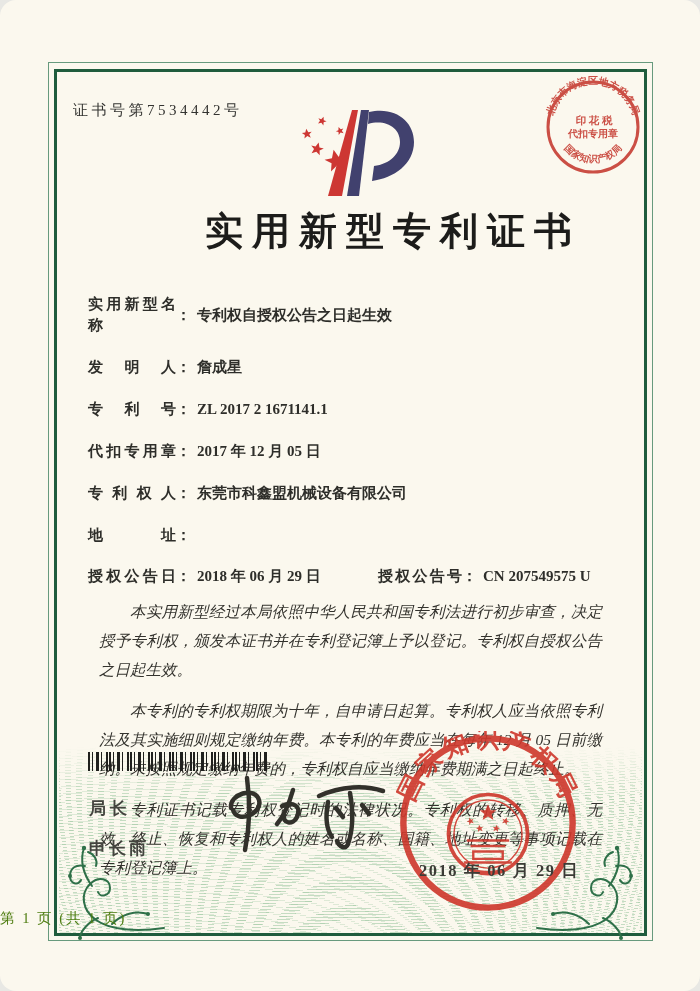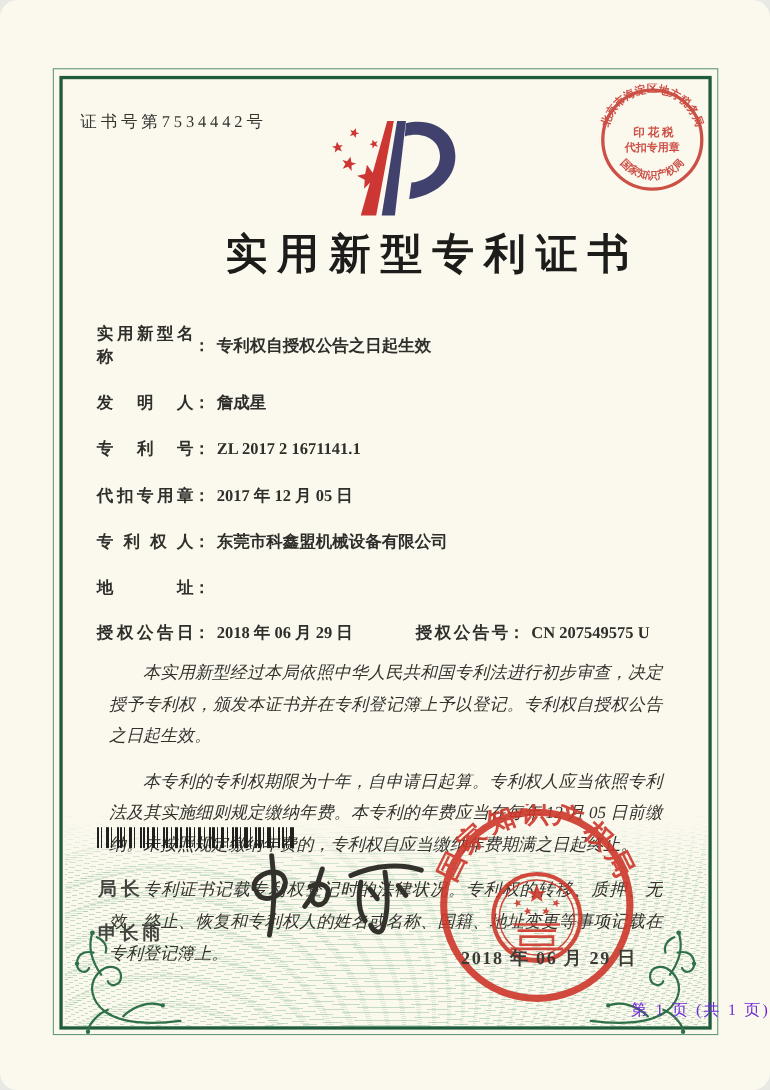--- a/index.html
+++ b/index.html
@@ -52,22 +52,22 @@
       #20201e 8px 11px, rgba(0,0,0,0) 11px 13px,
       #20201e 13px 14px, rgba(0,0,0,0) 14px 18px,
       #20201e 18px 20px, rgba(0,0,0,0) 20px 21px);}
   .signoff-title{position:absolute;left:89px;top:797px;font-size:17px;font-weight:600;letter-spacing:4px;color:#44443f;}
   .signoff-name{position:absolute;left:89px;top:837px;font-size:17px;font-weight:600;letter-spacing:3px;color:#44443f;}
   .signature-svg{position:absolute;left:203px;top:770px;width:196px;height:88px;}
   .big-seal{position:absolute;left:396px;top:731px;width:184px;height:184px;}
   .seal-date{position:absolute;left:419px;top:860px;font-size:16.5px;font-weight:600;
     letter-spacing:1.5px;color:#3c3b36;}
   .tax-stamp{position:absolute;left:542px;top:76px;width:102px;height:102px;}
-  .footer{position:absolute;left:0;top:909px;width:100%;text-align:right;
-    font-size:14.5px;letter-spacing:2px;color:#6d28d9;}
+  .footer{position:absolute;left:0;top:909px;width:100%;text-align:left;
+    font-size:14.5px;letter-spacing:2px;color:#4d7c0f;}
 </style>
 </head>
 <body>
 
 <div class="page">
 
   <div class="frame-outer">
     <div class="frame-inner"></div>
   </div>
 

